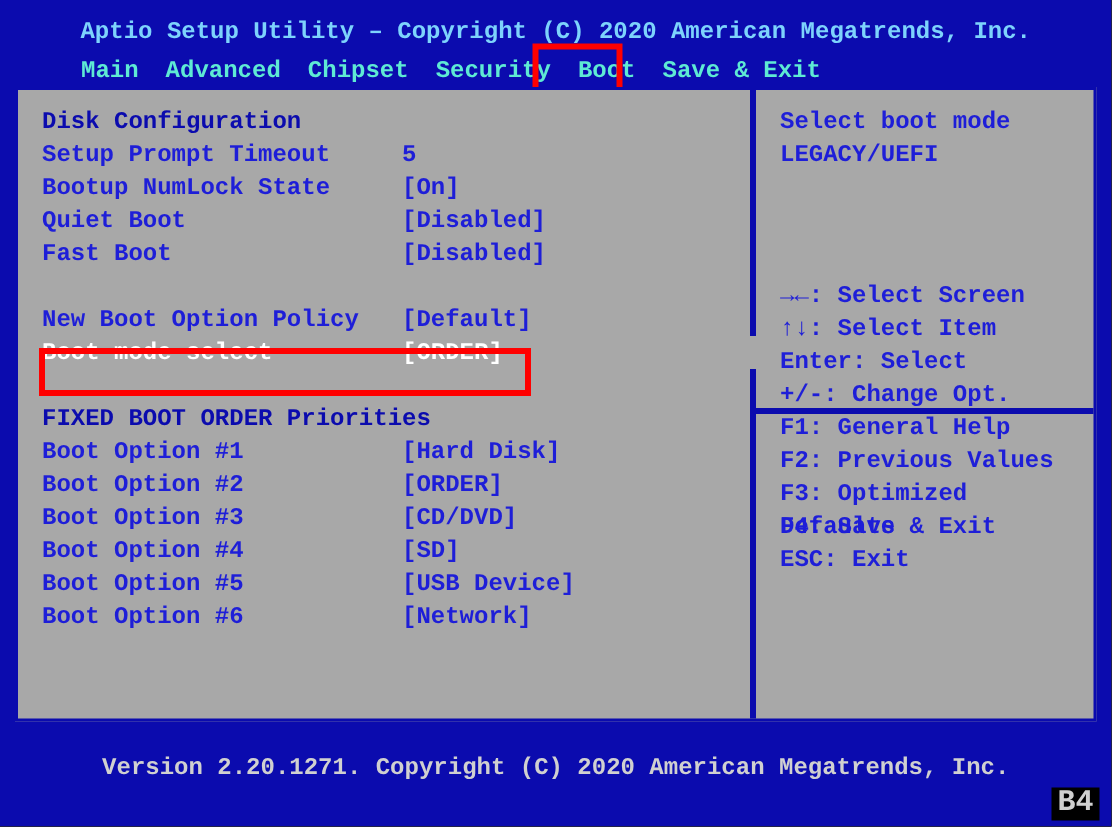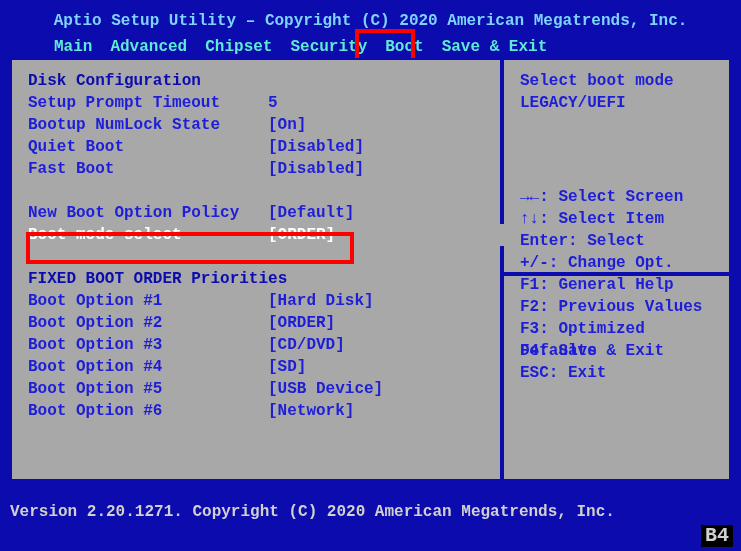--- a/index.html
+++ b/index.html
@@ -108,21 +108,21 @@
   .help-bot { margin-top: 18px; }
   .help-bot .row { color: #1e1ed8; font-weight: bold; }
   .footer {
     position: absolute;
     left: 0; right: 0; bottom: 0;
     height: 60px;
   }
   .footer-bar {
     position: absolute;
     left: 10px; right: 10px; top: 10px; height: 24px;
-    text-align: left;
+    text-align: center;
     color: #d0d0d0;
     font-weight: bold;
   }
   .corner {
     position: absolute;
     right: 8px; bottom: 4px;
     background: #000;
     color: #d0d0d0;
     padding: 0 4px;
     font-weight: bold;

